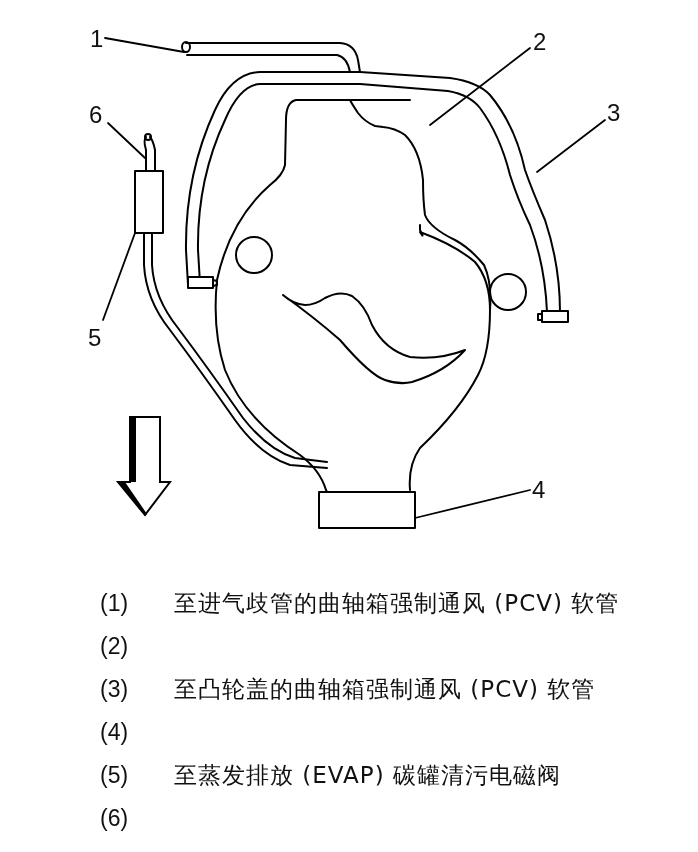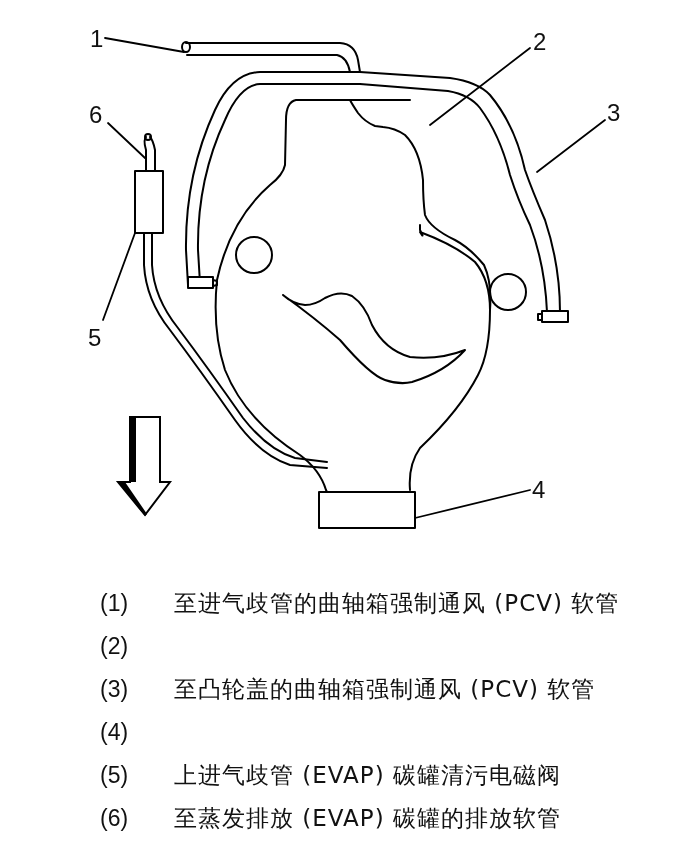--- a/index.html
+++ b/index.html
@@ -96,19 +96,18 @@
   </div>
   <div class="legend-row">
     <span class="legend-num">(3)</span>
     <span class="legend-text">至凸轮盖的曲轴箱强制通风 (PCV) 软管</span>
   </div>
   <div class="legend-row">
     <span class="legend-num">(4)</span>
   </div>
   <div class="legend-row">
     <span class="legend-num">(5)</span>
-    <span class="legend-text">上进气歧管 (EVAP) 碳罐清污电磁阀</span>
+    <span class="legend-text">至蒸发排放 (EVAP) 碳罐清污电磁阀</span>
   </div>
   <div class="legend-row">
     <span class="legend-num">(6)</span>
-    <span class="legend-text">至蒸发排放 (EVAP) 碳罐的排放软管</span>
   </div>
 </div>
 
 </body></html>

